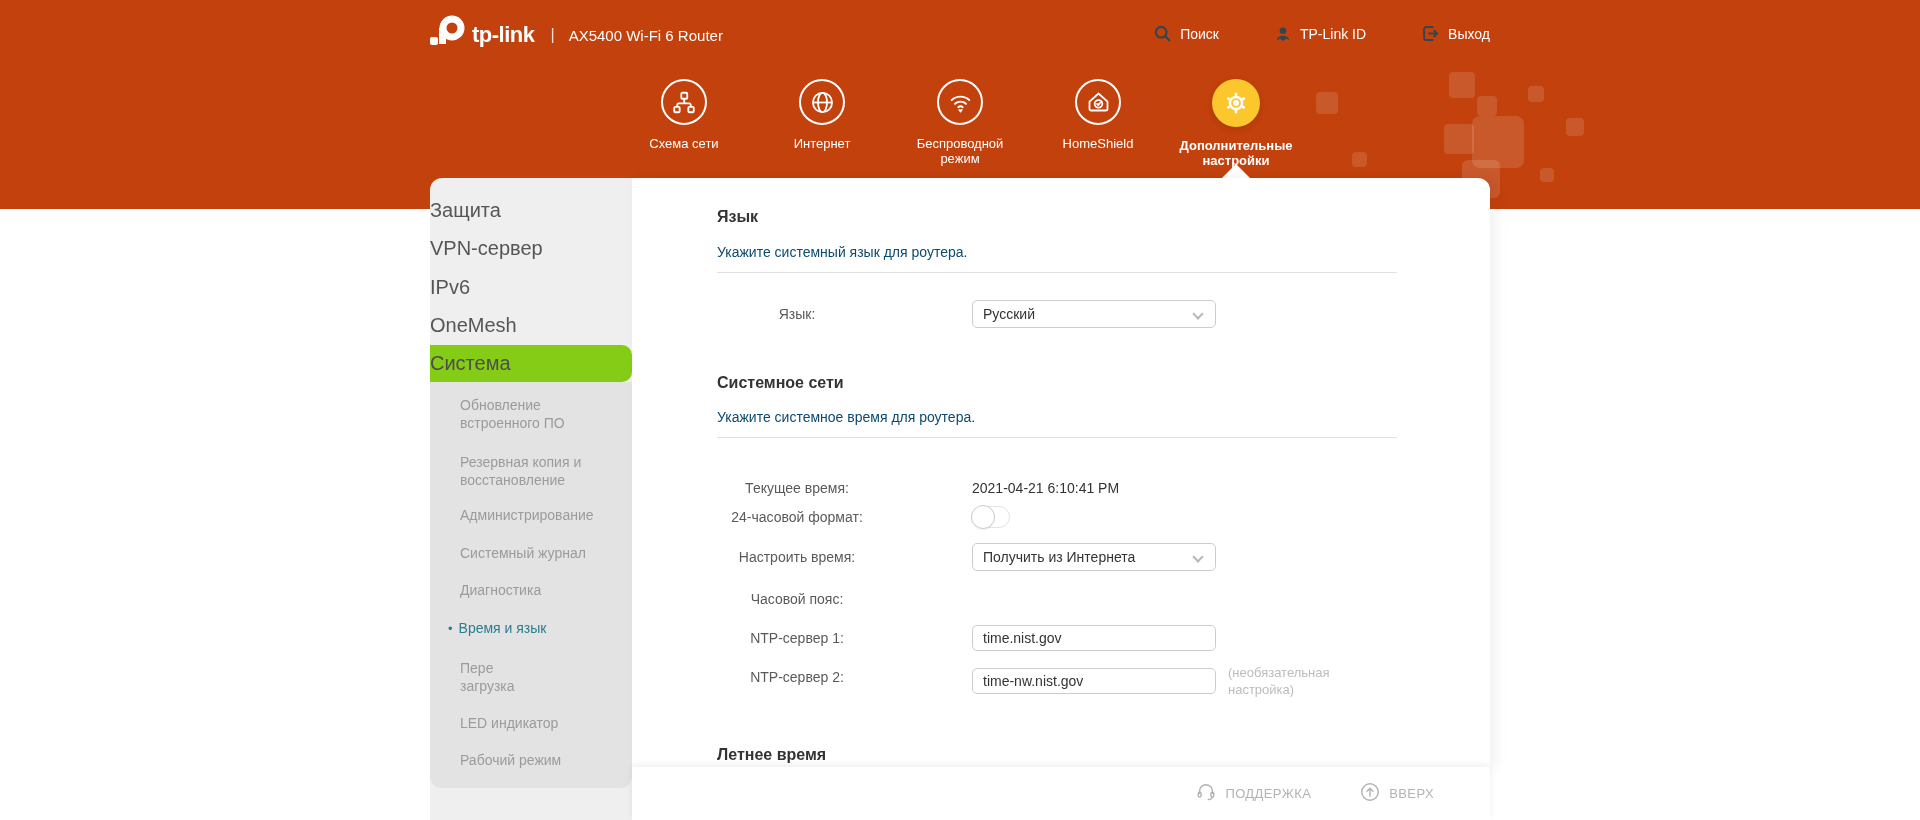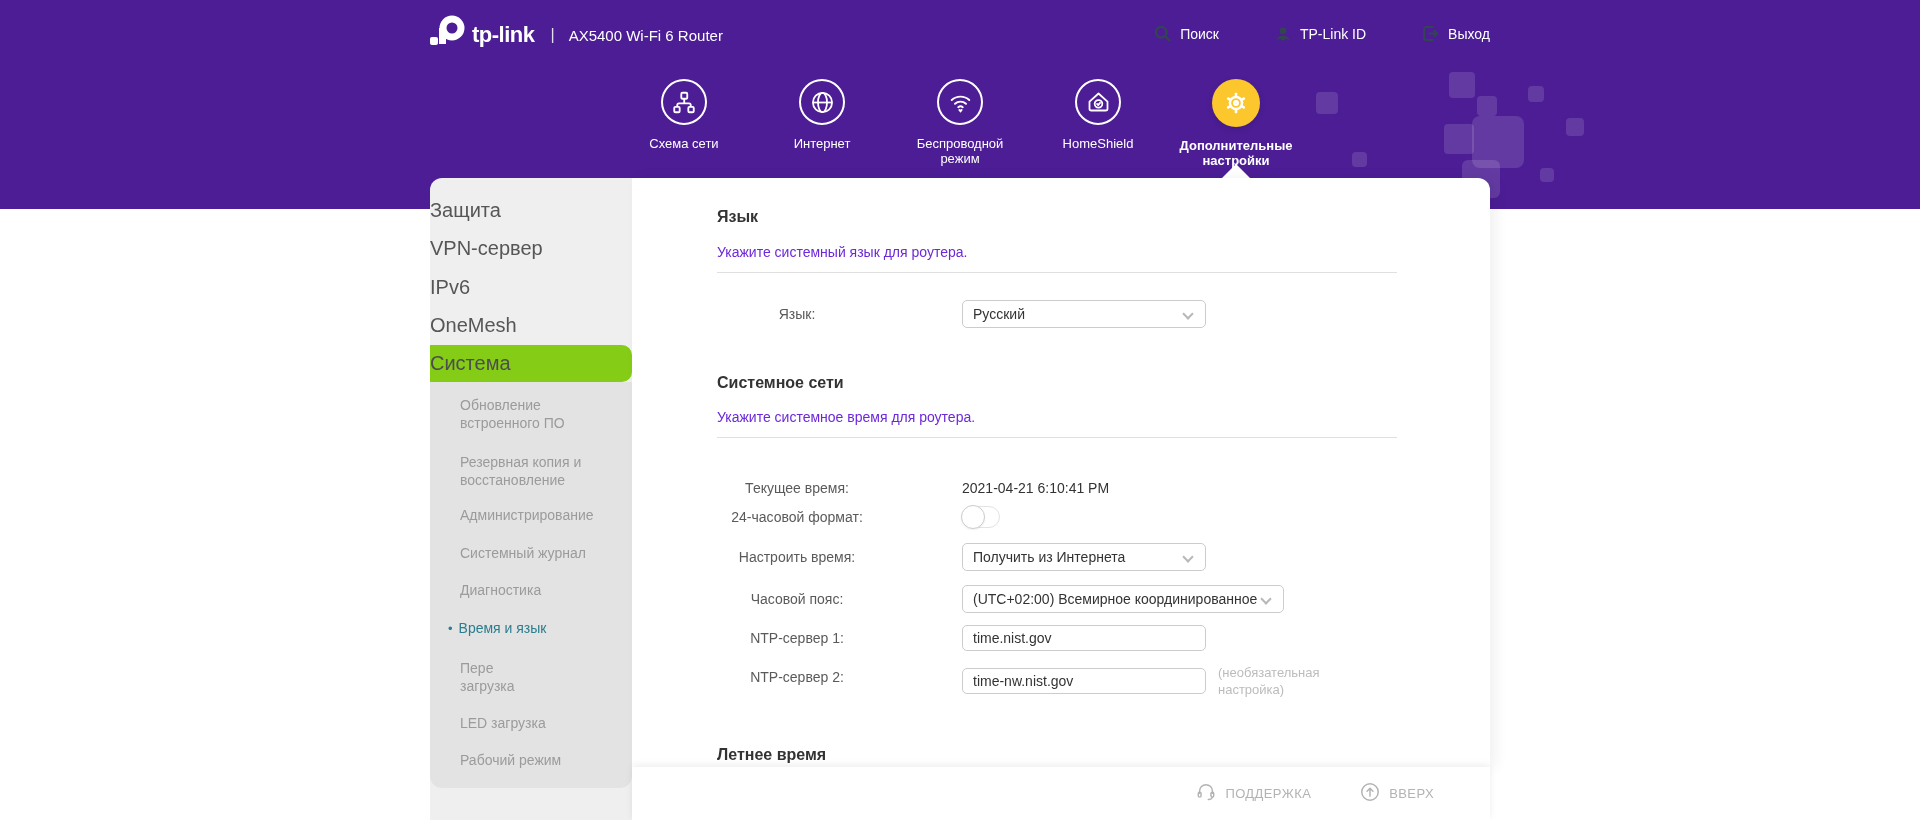--- a/index.html
+++ b/index.html
@@ -1,20 +1,20 @@
 <!DOCTYPE html>
 <html><head>
 <meta charset="utf-8">
 <style>
   * { margin:0; padding:0; box-sizing:border-box; }
   html,body { width:1920px; height:820px; overflow:hidden; background:#fff;
               font-family:"Liberation Sans","DejaVu Sans",sans-serif; }
 
   
-  .hdr { position:absolute; left:0; top:0; width:1920px; height:209px; background:#4c1d95; }
+  .hdr { position:absolute; left:0; top:0; width:1920px; height:209px; background:#c2410c; }
   .decor { position:absolute; background:rgba(255,255,255,0.13); border-radius:4px; }
 
   .logo-group { position:absolute; left:428px; top:14px; display:flex; align-items:center; }
   .brand { color:#fff; font-size:22px; font-weight:bold; letter-spacing:-0.5px; margin-left:6px; }
   .hdr-sep { color:rgba(255,255,255,0.85); font-size:16px; margin:0 14px 0 16px; font-weight:300; }
   .model { color:#fff; font-size:15px; }
 
   .hdr-actions { position:absolute; right:430px; top:24px; display:flex; align-items:flex-end; gap:55px; }
   .hdr-action { display:flex; align-items:center; gap:8px; color:#fff; font-size:14px; cursor:pointer; }
   .hdr-action svg { display:block; }
@@ -44,26 +44,26 @@
               line-height:18px; color:#9b9b9b; cursor:pointer; }
   .sub-item.narrow { width:110px; }
   .sub-item.active { color:#2a7e8d; padding-left:18px; }
   .sub-item .bullet { margin-right:6px; font-size:13px; }
 
   
   .content { position:absolute; left:632px; top:178px; width:858px; height:589px;
              background:#fff; border-radius:0 12px 0 0; overflow:hidden;
              box-shadow:6px 0 14px rgba(0,0,0,0.06); }
   .sec-title { position:absolute; left:85px; font-size:16px; font-weight:bold; color:#333; }
-  .sec-sub   { position:absolute; left:85px; font-size:14px; color:#6d28d9; }
+  .sec-sub   { position:absolute; left:85px; font-size:14px; color:#0c4a6e; }
   .sec-div   { position:absolute; left:85px; width:680px; height:1px; background:#e0e0e0; }
 
   .frow { position:absolute; left:0; width:100%; display:flex; align-items:center; }
   .flabel { width:330px; text-align:center; padding-right:0; font-size:14px; color:#5a5a5a; }
-  .fctrl  { display:flex; align-items:center; }
+  .fctrl  { margin-left:10px; display:flex; align-items:center; }
   .fvalue { font-size:14px; color:#333; }
 
   .selectbox { position:relative; width:244px; height:28px; border:1px solid #ccc; border-radius:5px;
                background:#fff; display:flex; align-items:center; padding:0 26px 0 10px;
                font-size:14px; color:#333; cursor:pointer; }
   .selectbox.wide { width:322px; padding-right:24px; }
   .chev { position:absolute; right:13px; top:9px; width:8px; height:8px;
           border-right:2px solid #b8b8b8; border-bottom:2px solid #b8b8b8; transform:rotate(45deg); }
 
   .txt-input { width:244px; height:26px; border:1px solid #ccc; border-radius:5px; padding:0 10px;
@@ -221,21 +221,21 @@
   <div class="submenu">
     <div class="sub-item" style="top:14px;">Обновление встроенного ПО</div>
     <div class="sub-item" style="top:71px;">Резервная копия и восстановление</div>
     <div class="sub-item" style="top:124px;">Администрирование</div>
     <div class="sub-item" style="top:162px;">Системный журнал</div>
     <div class="sub-item" style="top:199px;">Диагностика</div>
     <div class="sub-item active" style="top:237px;">
       <span class="bullet">•</span><span>Время и язык</span>
     </div>
     <div class="sub-item narrow" style="top:277px;">Пере загрузка</div>
-    <div class="sub-item" style="top:332px;">LED загрузка</div>
+    <div class="sub-item" style="top:332px;">LED индикатор</div>
     <div class="sub-item" style="top:369px;">Рабочий режим</div>
   </div>
 </div>
 
 <div class="content">
 
   <div class="sec-title" style="top:30px;">Язык</div>
   <div class="sec-sub" style="top:66px;">Укажите системный язык для роутера.</div>
   <div class="sec-div" style="top:94px;"></div>
 
@@ -274,26 +274,20 @@
     <div class="fctrl">
       <div class="selectbox">
         <span>Получить из Интернета</span>
         <span class="chev"></span>
       </div>
     </div>
   </div>
 
   <div class="frow" style="top:407px; height:28px;">
     <div class="flabel">Часовой пояс:</div>
-    <div class="fctrl">
-      <div class="selectbox wide">
-        <span>(UTC+02:00) Всемирное координированное</span>
-        <span class="chev"></span>
-      </div>
-    </div>
   </div>
 
   <div class="frow" style="top:447px; height:26px;">
     <div class="flabel">NTP-сервер 1:</div>
     <div class="fctrl">
       <input class="txt-input" type="text" value="time.nist.gov" style="">
     </div>
   </div>
 
   <div class="frow" style="top:486px; height:26px; align-items:flex-start;">

